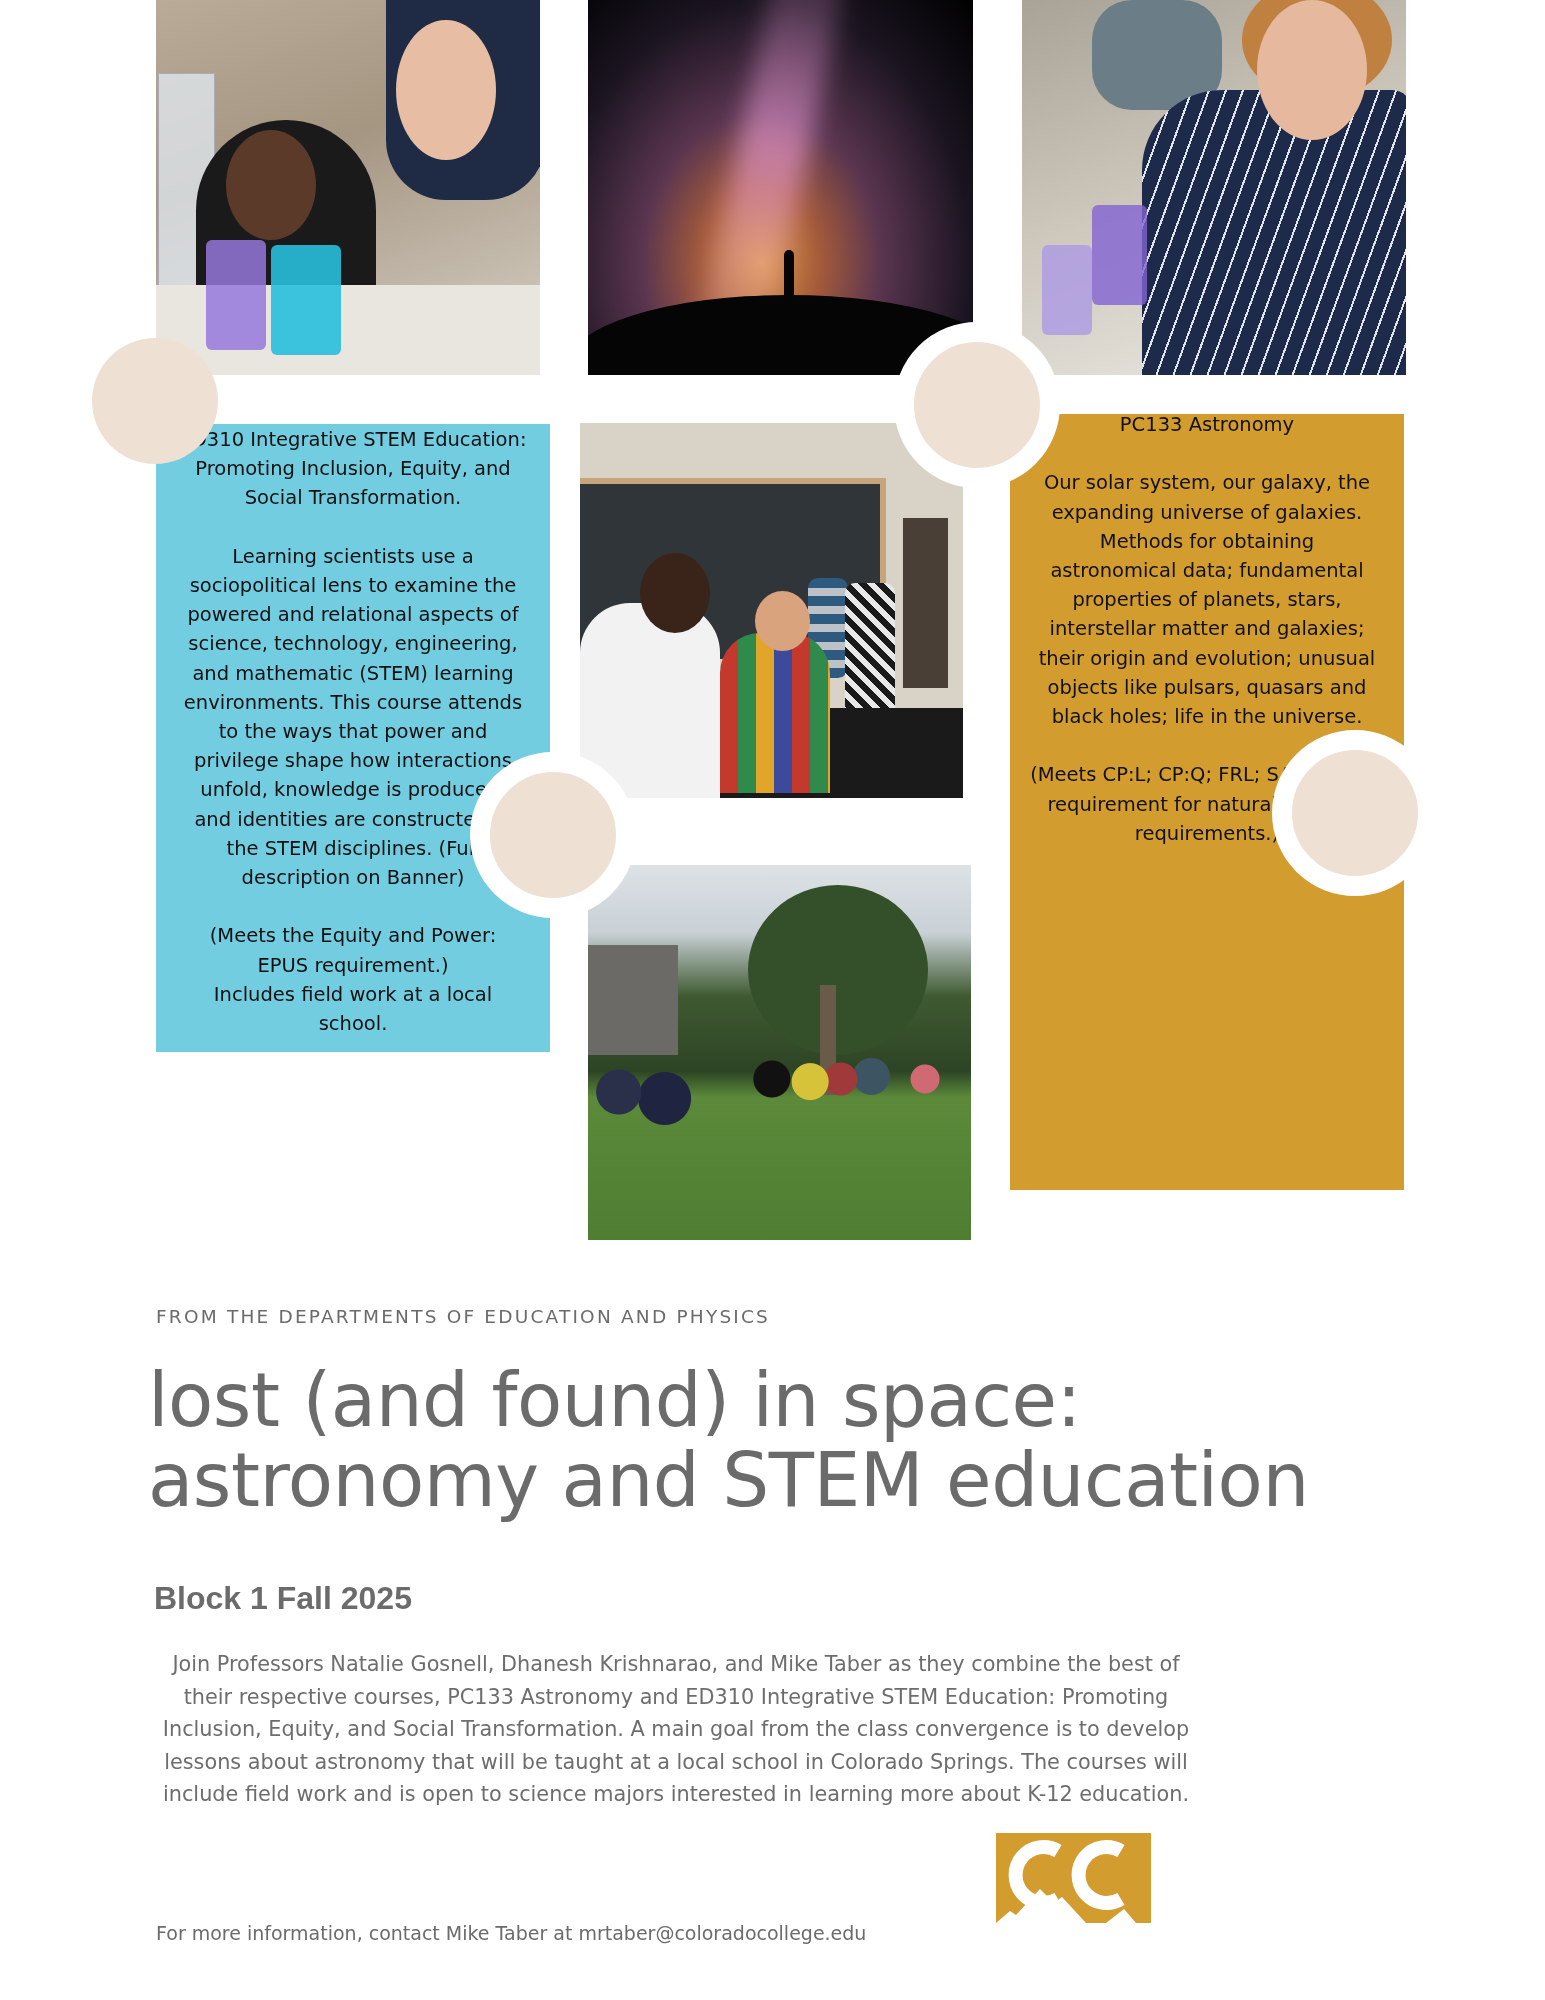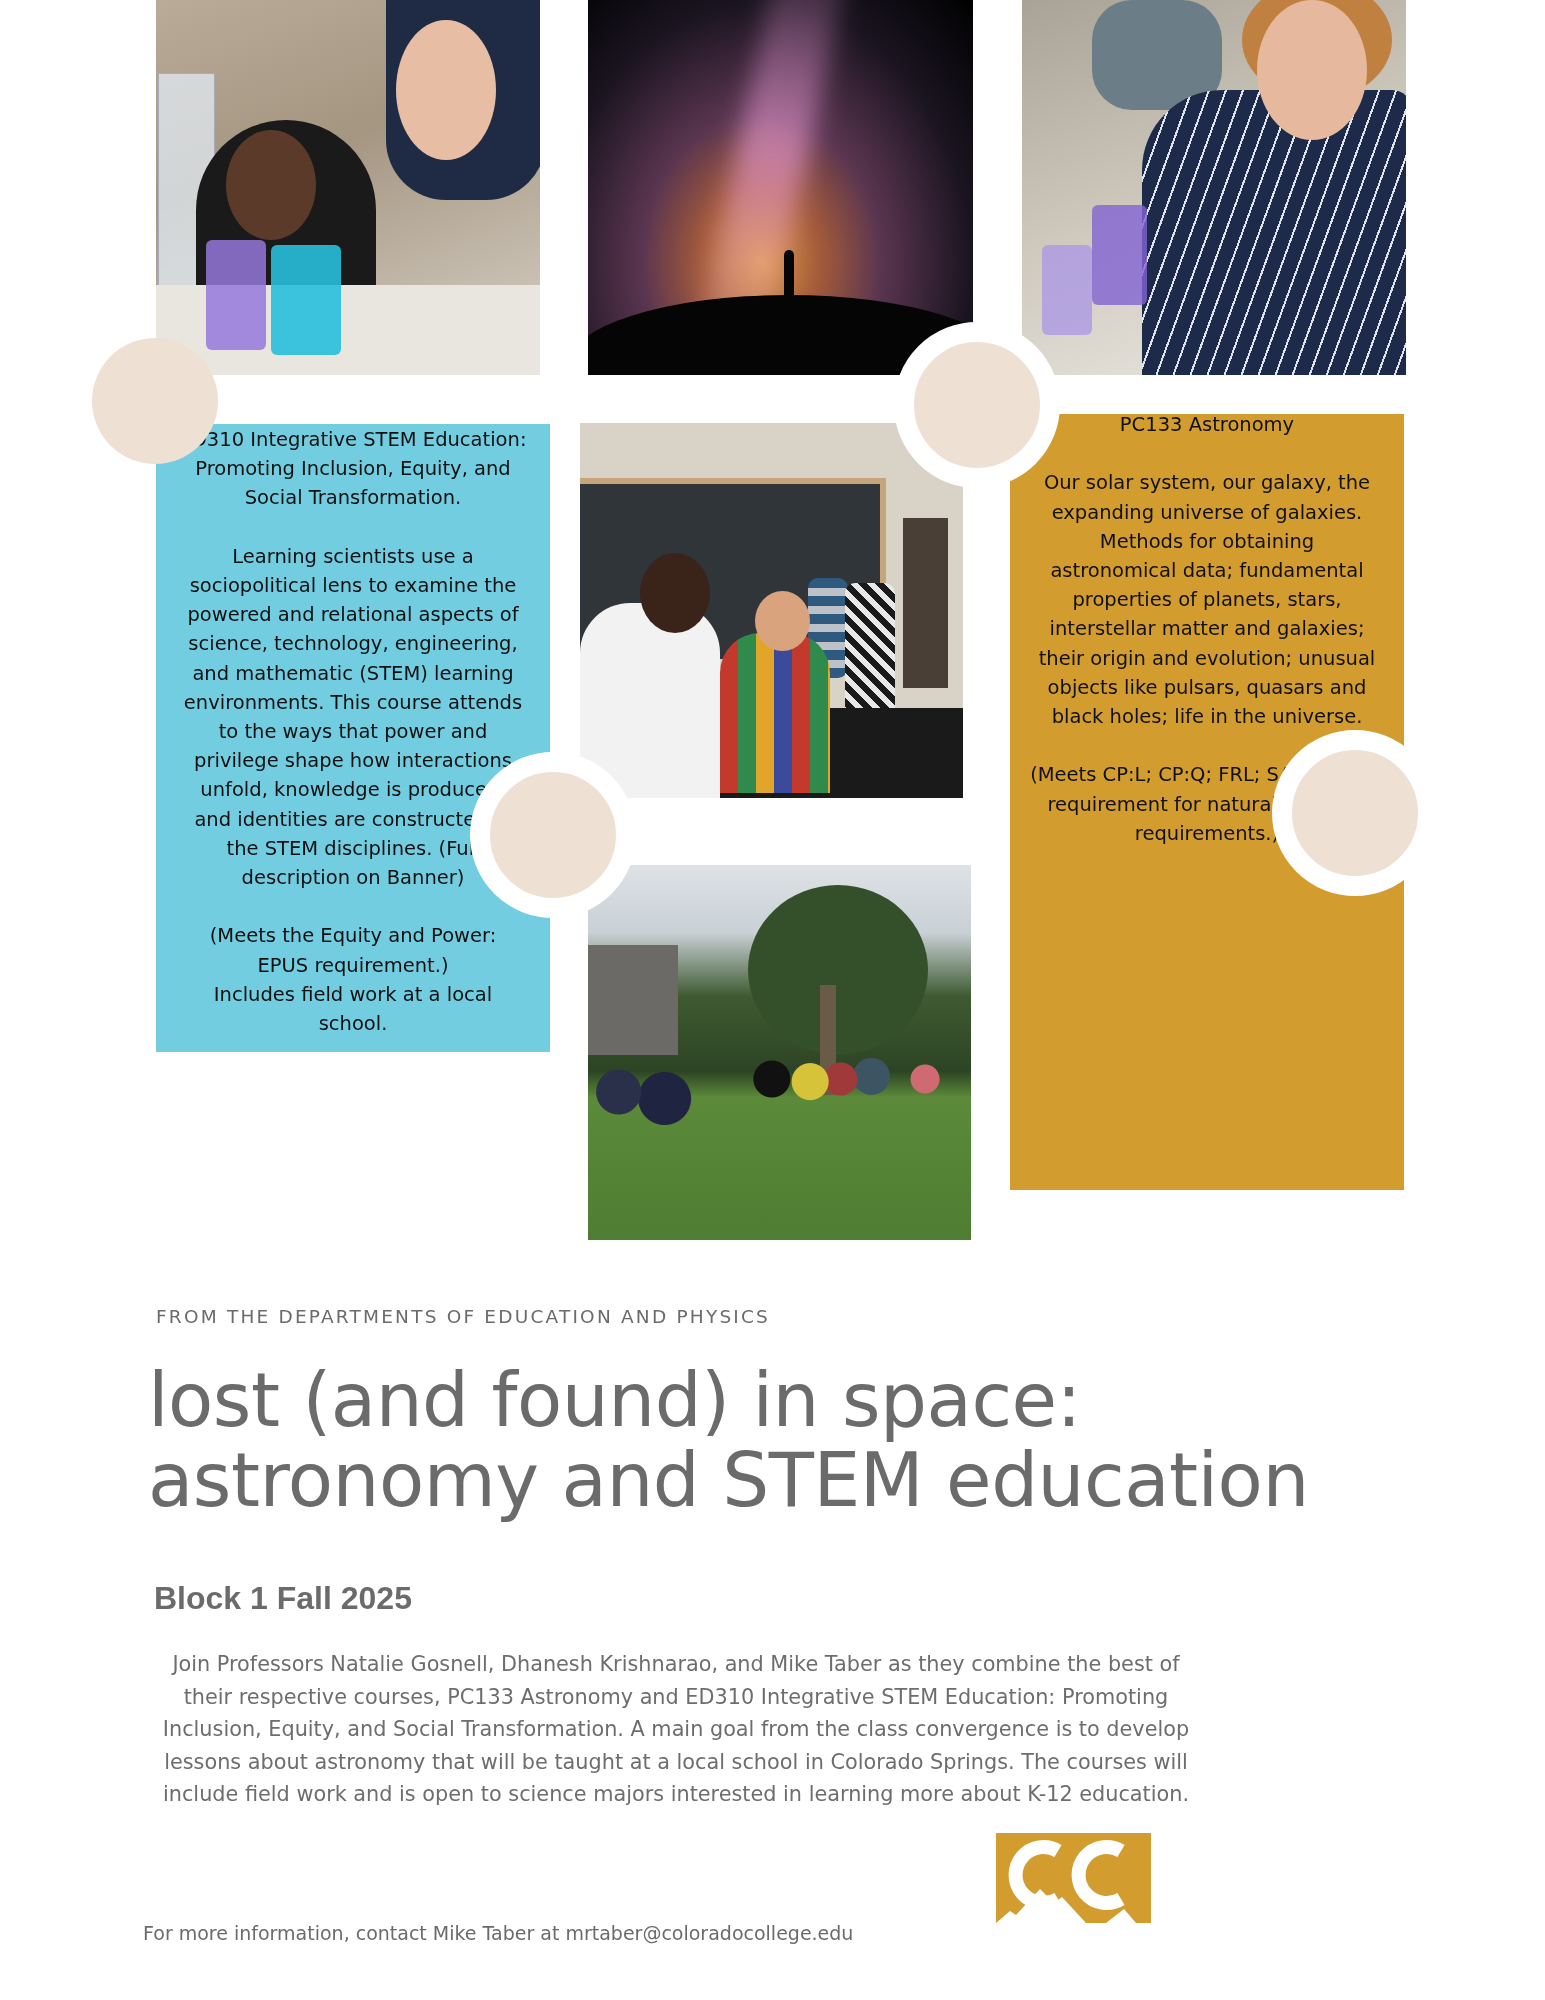--- a/index.html
+++ b/index.html
@@ -69,21 +69,21 @@
     #panel-pc133 { left: 1010px; top: 414px; width: 394px; height: 776px; background: #d29c2f; padding: 0 2px; }
     .panel .panel-text { position: absolute; left: 0; right: 0; }
     #panel-ed310 .panel-text { top: 1px; }
     #panel-pc133 .panel-text { top: -4px; }
 
     
     .kicker { position: absolute; left: 156px; top: 1306px; font-size: 18.5px; letter-spacing: 2.2px; color: #6b6b6b; font-family: "DejaVu Sans", sans-serif; }
     .headline { position: absolute; left: 148px; top: 1360px; font-size: 74px; line-height: 80px; font-weight: normal; color: #6b6b6b; letter-spacing: -0.5px; font-family: "DejaVu Sans", sans-serif; white-space: pre-line; }
     .subhead { position: absolute; left: 154px; top: 1580px; font-size: 32px; font-weight: bold; color: #6b6b6b; font-family: Liberation Sans, sans-serif; }
     .body-text { position: absolute; left: 156px; top: 1648px; width: 1040px; font-size: 20.8px; line-height: 32.5px; color: #6d6d6d; font-family: "DejaVu Sans", sans-serif; text-align: center; }
-    .contact { position: absolute; left: 143px; top: 1922px; font-size: 19px; color: #6b6b6b; font-family: "DejaVu Sans", sans-serif; }
+    .contact { position: absolute; left: 156px; top: 1922px; font-size: 19px; color: #6b6b6b; font-family: "DejaVu Sans", sans-serif; }
 
     
     .logo { position: absolute; left: 996px; top: 1833px; display: flex; align-items: center; }
     .logo-mark { width: 155px; height: 90px; background: #d29c2f; position: relative; overflow: hidden; }
     .logo-words { margin-left: 14px; font-family: "DejaVu Sans", sans-serif; font-weight: bold; font-size: 38px; line-height: 42px; letter-spacing: 2px; color: #111; }
   </style>
 </head>
 <body>
 
 <div class="photo" id="photo-lab1" title="Two students examining colored plastic cups and a graduated cylinder in a lab">

